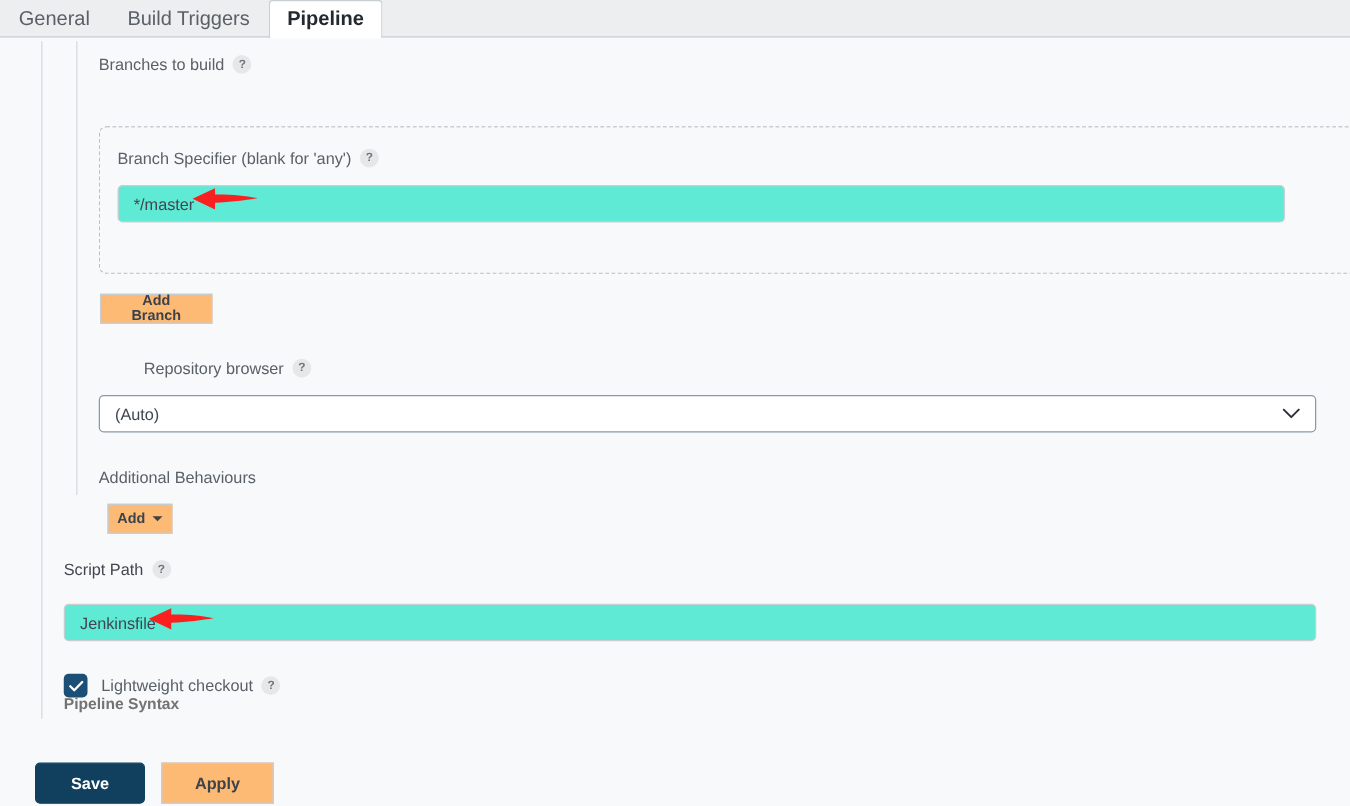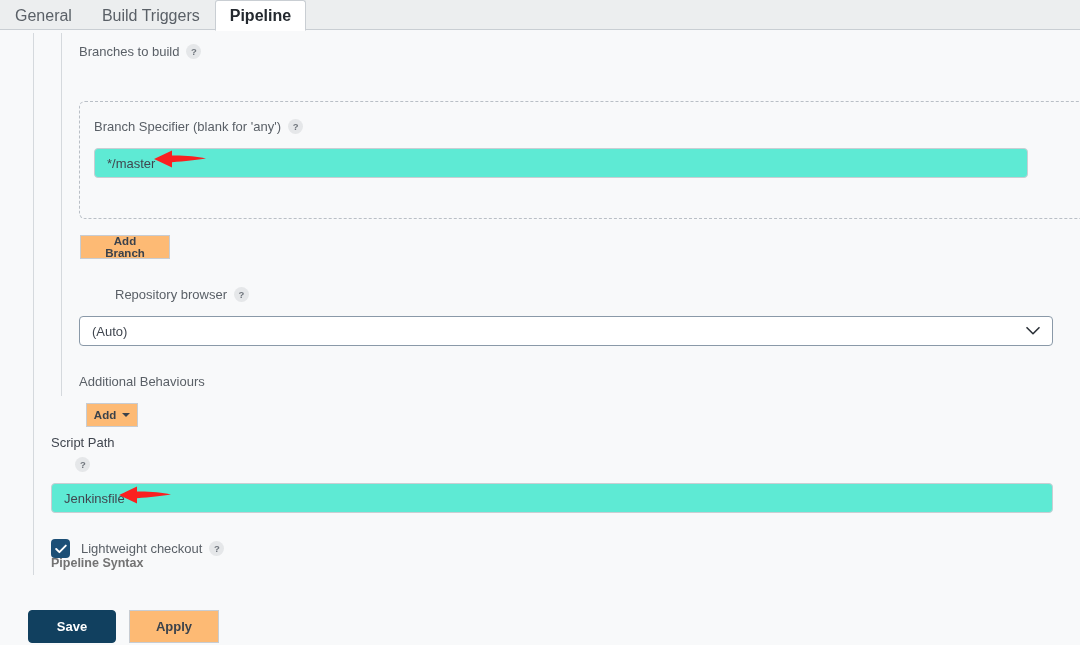--- a/index.html
+++ b/index.html
@@ -207,21 +207,21 @@
   }
   .caret {
     width: 0; height: 0;
     border-left: 4px solid transparent;
     border-right: 4px solid transparent;
     border-top: 4.5px solid #3b424b;
     display: inline-block;
   }
 
   
-  .script-label { position: absolute; left: 51px; top: 404px; flex-direction: column; }
+  .script-label { position: absolute; left: 51px; top: 417px; }
   .script-input {
     position: absolute;
     left: 51px; top: 452px;
     width: 1002px; height: 30px;
   }
 
   
   .lw-row {
     position: absolute;
     left: 51px; top: 508px;

